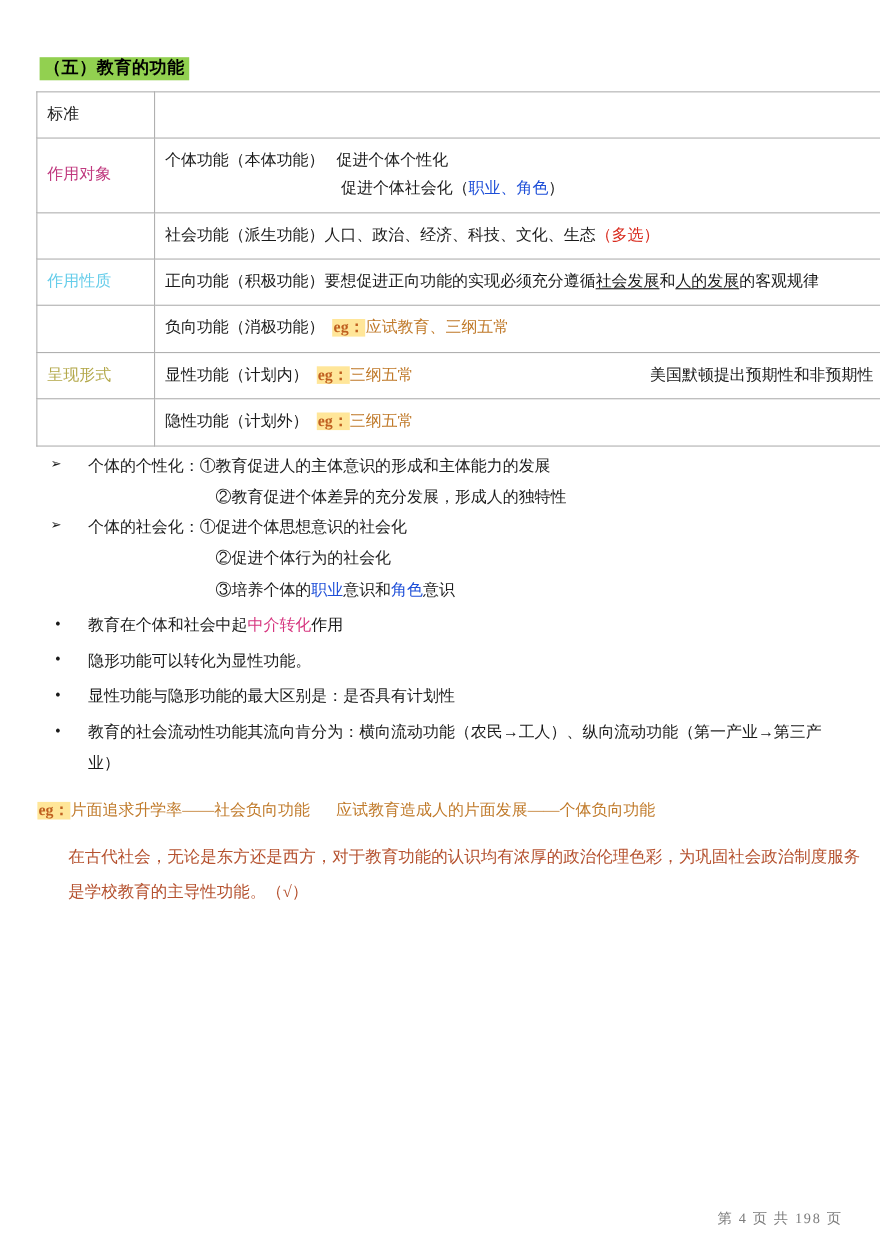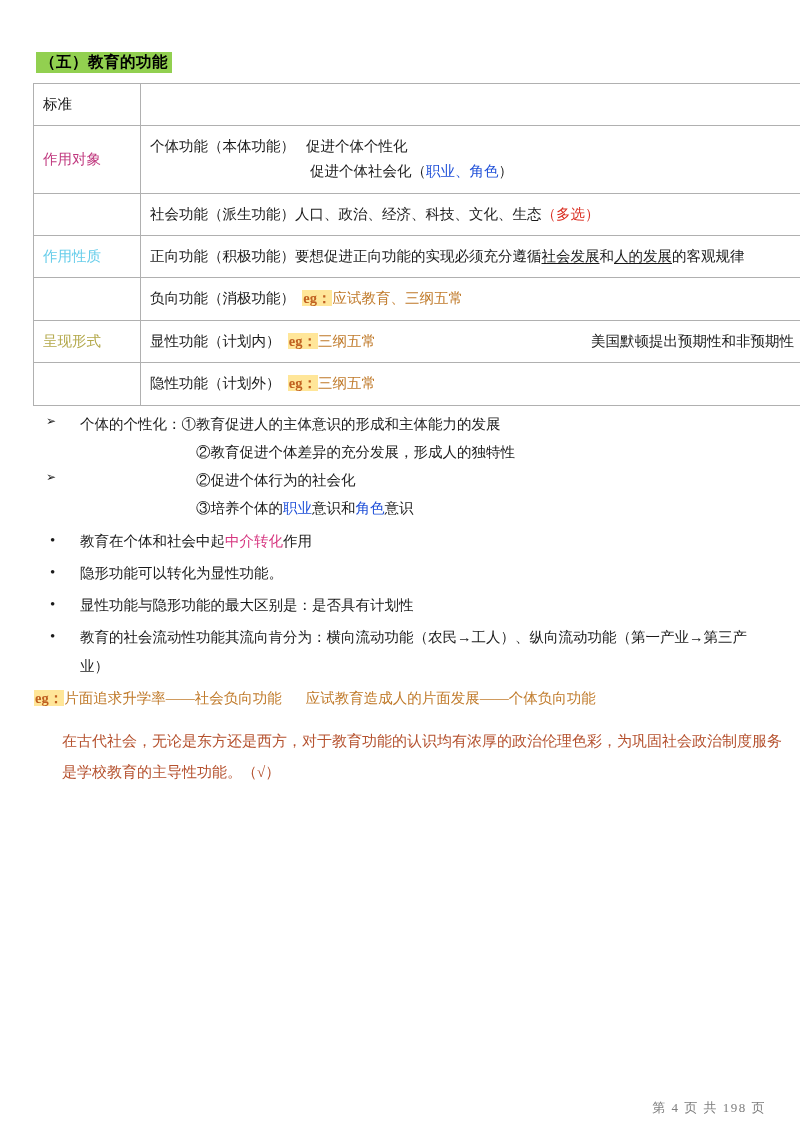--- a/index.html
+++ b/index.html
@@ -122,21 +122,21 @@
     top: -1px;
     font-size: 15px;
     line-height: inherit;
     color: #1a1a1a;
   }
   .dot-item.wrap { padding-left: 48px; }
 
   .eg-line {
     font-size: 14.5px;
     line-height: 1.95;
-    margin-top: 4px;
+    margin-top: 15px;
     padding-left: 2px;
   }
   .gap { display: inline-block; width: 24px; }
 
   .note-para {
     font-size: 15px;
     line-height: 2.05;
     color: #b5512e;
     margin-top: 14px;
     padding-left: 2px;
@@ -210,20 +210,21 @@
   <div class="list-block">
 
     <div class="arrow-item">
       <span class="arrow-marker">➢</span>
       <span>个体的个性化：①教育促进人的主体意识的形成和主体能力的发展</span>
       <span class="sub-line">②教育促进个体差异的充分发展，形成人的独特性</span>
     </div>
 
     <div class="arrow-item">
       <span class="arrow-marker">➢</span>
+      <span>个体的社会化：①促进个体思想意识的社会化</span>
       <span class="sub-line">②促进个体行为的社会化</span>
       <span class="sub-line"><span>③培养个体的</span><span class="blue">职业</span><span>意识和</span><span class="blue">角色</span><span>意识</span></span>
     </div>
 
     <div class="dot-item">
       <span class="dot-marker">•</span>
       <span>教育在个体和社会中起</span><span class="pink">中介转化</span><span>作用</span>
     </div>
 
     <div class="dot-item">

